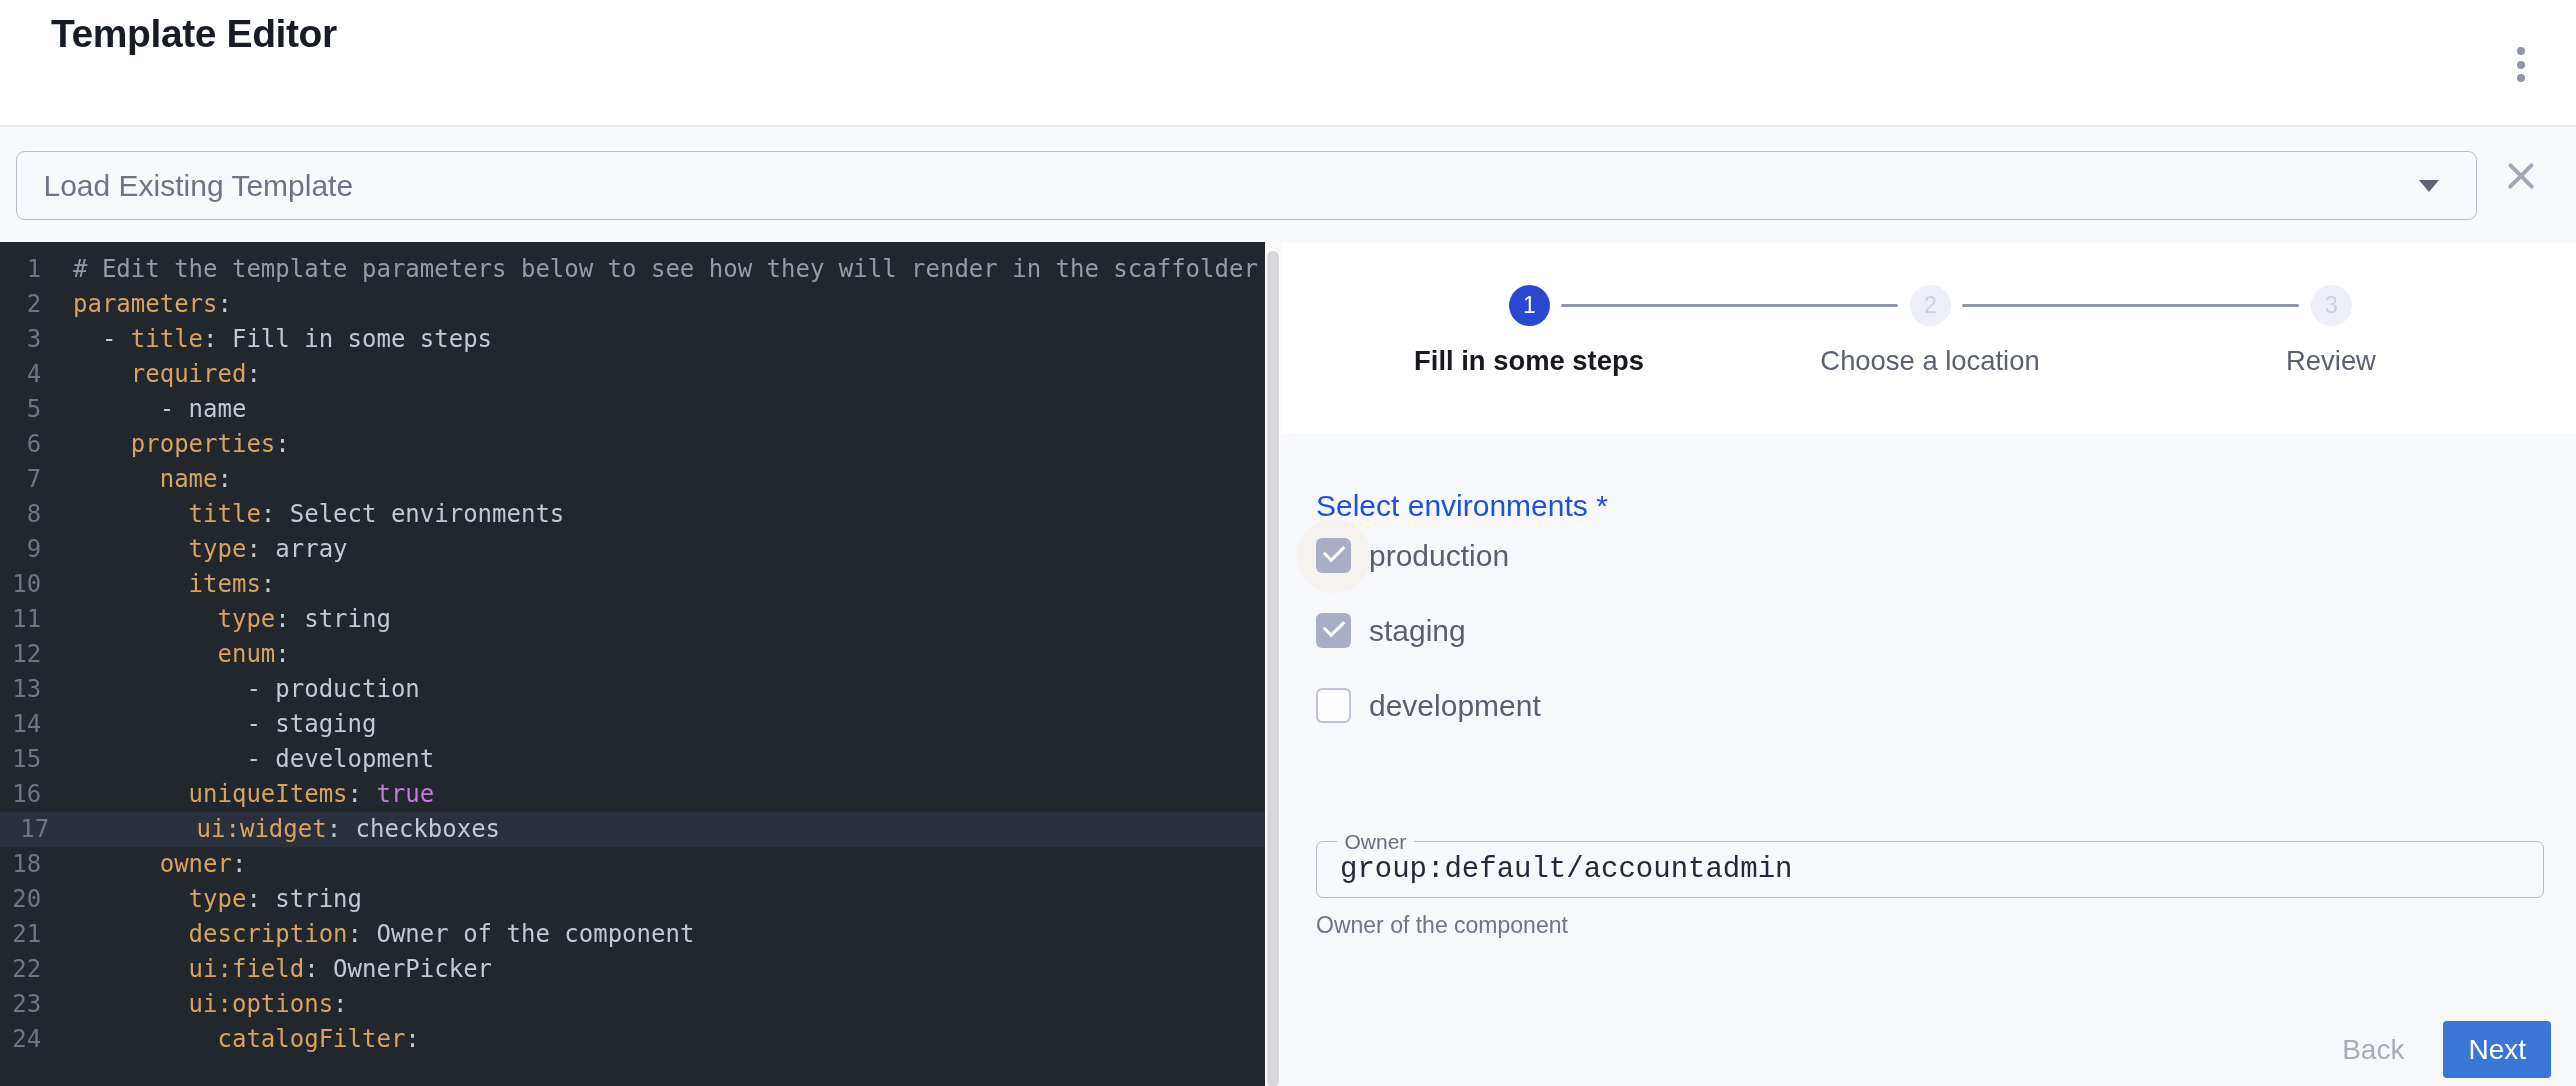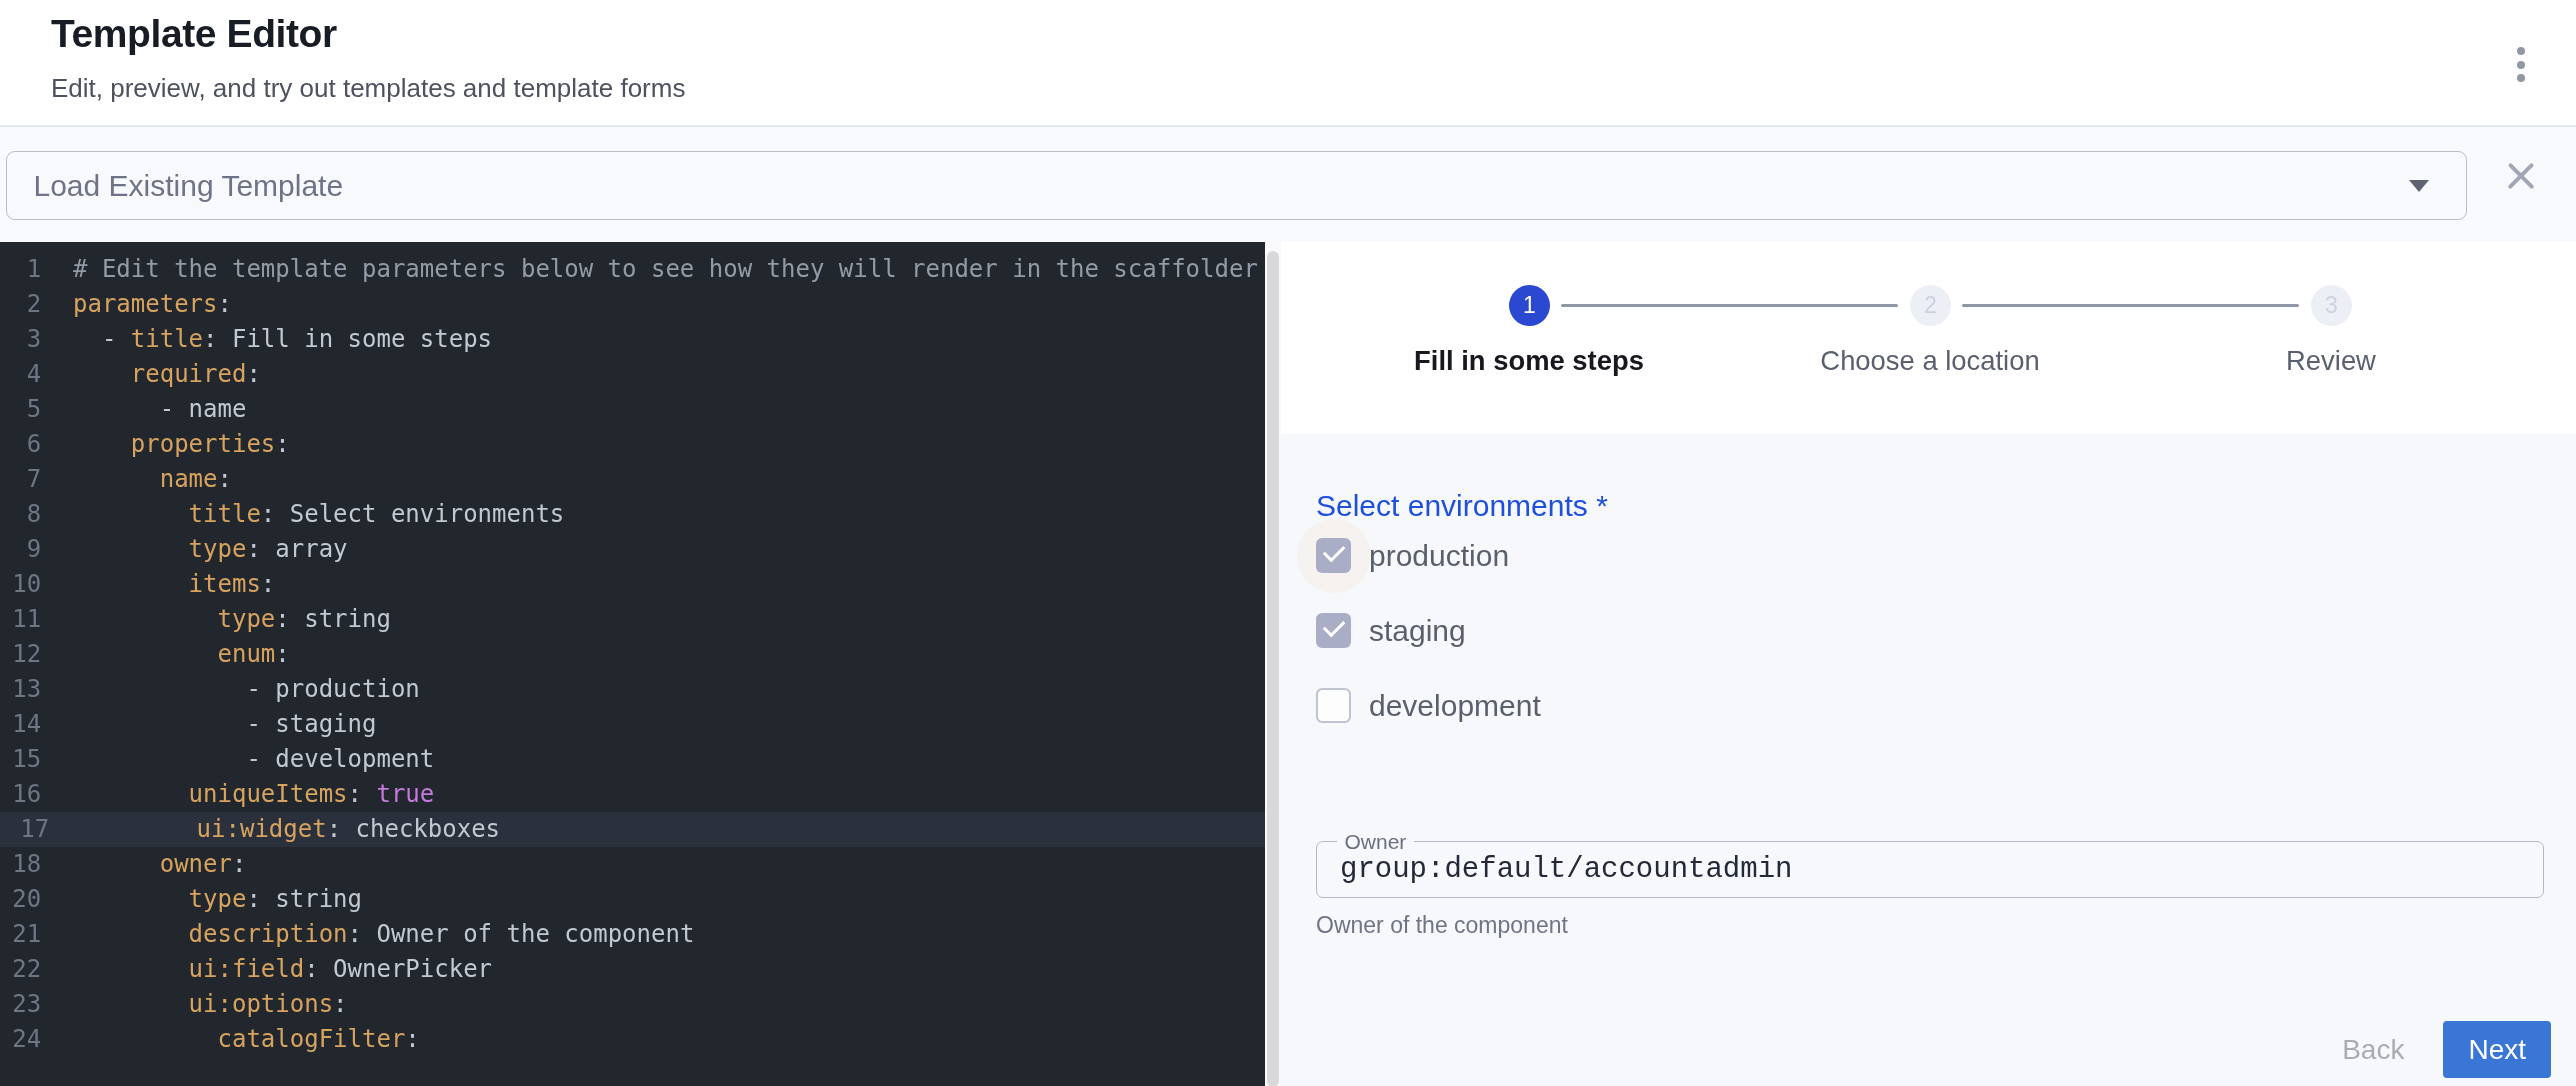--- a/index.html
+++ b/index.html
@@ -11,21 +11,21 @@
   .app-title { position:absolute; left:51px; top:12.4px; font-size:39px; font-weight:700;
                letter-spacing:-0.4px; color:#181c24; }
   .app-subtitle { position:absolute; left:51px; top:73px; font-size:26px; color:#4d525e; }
   .kebab-btn { position:absolute; left:2500px; top:37px; width:42px; height:55px;
                display:flex; flex-direction:column; align-items:center; justify-content:center; gap:5.3px; cursor:pointer; }
   .kebab-btn i { width:8px; height:8px; border-radius:50%; background:#9297a6; }
   .header-divider { position:absolute; left:0; top:125px; width:2576px; height:1.8px; background:#e5e7ee; }
 
   
   .toolbar { position:absolute; left:0; top:127px; width:2576px; height:115px; background:#f8f9fc; }
-  .tpl-select { position:absolute; left:6px; top:24px; width:2461px; height:69px;
+  .tpl-select { position:absolute; left:16px; top:24px; width:2461px; height:69px;
                 border:1.8px solid #b8bcc8; border-radius:8.8px; display:flex; align-items:center; cursor:pointer; }
   .tpl-select-label { margin-left:26.5px; font-size:30px; color:#6e7387; }
   .select-caret { position:absolute; right:37px; top:28px; width:0; height:0;
                   border-left:10.6px solid transparent; border-right:10.6px solid transparent;
                   border-top:12.4px solid #5d6370; }
   .clear-btn { position:absolute; left:2500px; top:28px; width:41px; height:41px; cursor:pointer; }
   .clear-btn i { position:absolute; left:3.5px; top:18.6px; width:34px; height:4.4px; background:#a2a6b7; border-radius:2.7px; }
   .clear-btn i:first-child { transform:rotate(45deg); }
   .clear-btn i:last-child  { transform:rotate(-45deg); }
 
@@ -96,21 +96,20 @@
               font-family:"Liberation Sans", sans-serif; }
   .next-btn { height:57px; padding:0 25px; border:none; border-radius:4px; cursor:pointer;
               background:var(--next-blue,#3a76d6); color:#ffffff; font-size:28px;
               font-family:"Liberation Sans", sans-serif; }
 </style>
 </head>
 <body>
 
 <div class="app-header">
   <div class="app-title">Template Editor</div>
-  <div class="app-subtitle">Edit, preview, and try out templates and template forms</div>
   <div class="kebab-btn">
       <i></i>
       <i></i>
       <i></i>
     </div>
 </div>
 <div class="header-divider"></div>
 
 <div class="toolbar">
   <div class="tpl-select">

